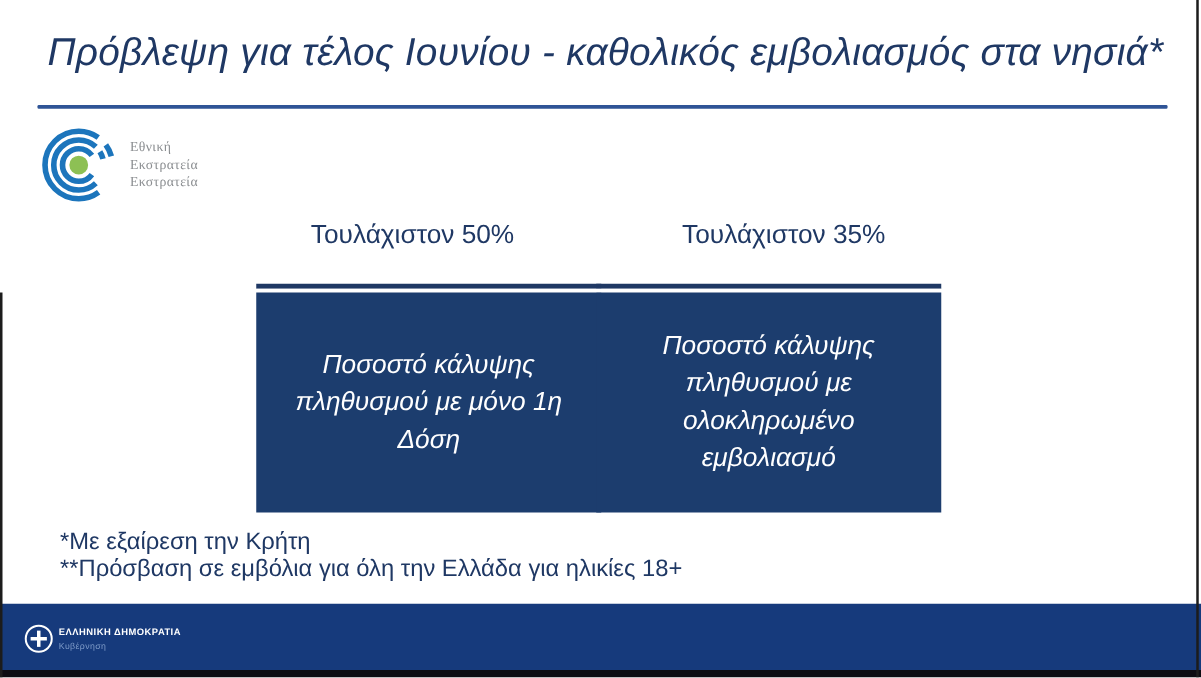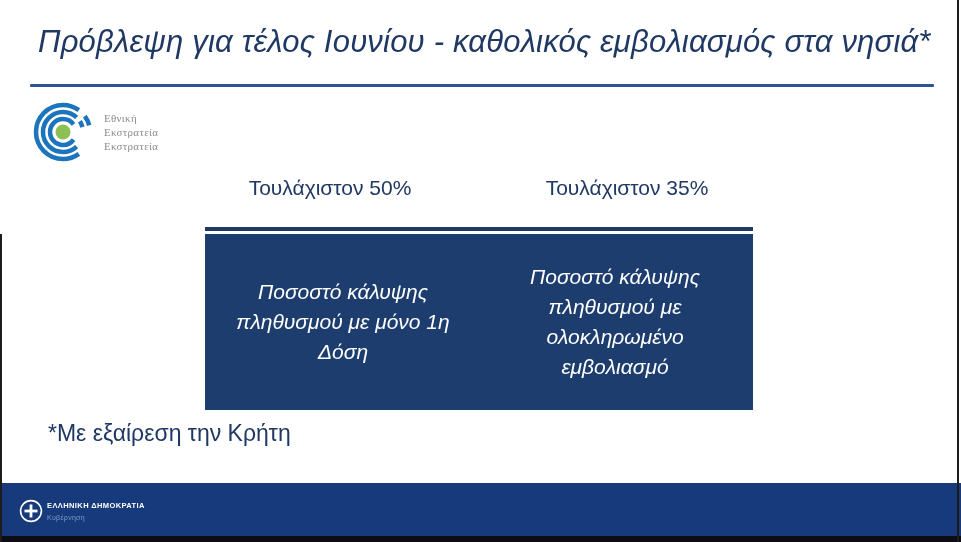--- a/index.html
+++ b/index.html
@@ -38,21 +38,21 @@
   .box-wrap.b2{left:477px;}
   .box-topbar{height:4px;background:#1F3864;}
   .box-gap{height:3px;background:#ffffff;}
   .info-box{
     height:176px;background:#1C3D6E;
     display:flex;align-items:center;justify-content:center;
     text-align:center;padding:0 20px;box-sizing:border-box;
     color:#ffffff;font-size:21px;font-style:italic;line-height:30px;
   }
 
-  .footnotes{left:48px;top:423px;color:#1F3864;font-size:23px;line-height:21px;}
+  .footnotes{left:48px;top:423px;color:#1F3864;font-size:19px;line-height:21px;}
   .footnotes div{margin-bottom:1px;}
 
   .footer-bar{left:0;top:483px;width:961px;height:56px;background:#163A7C;padding-left:39px;}
   .gov-emblem{position:absolute;left:19px;top:16px;width:24px;height:24px;}
   .footer-text{position:absolute;left:47px;top:18px;}
   .footer-org{font-size:7.5px;font-weight:bold;color:#ffffff;letter-spacing:.4px;}
   .footer-sub{font-size:7px;color:#7F9CC9;margin-top:4px;letter-spacing:.3px;}
 
   .bottom-strip{left:0;top:536px;width:961px;height:6px;background:#0C0C12;z-index:5;}
   .edge-line{background:#1C1C1C;width:2px;z-index:6;}
@@ -95,20 +95,21 @@
 </div>
 
 <div class="abs box-wrap b2">
   <div class="box-topbar"></div>
   <div class="box-gap"></div>
   <div class="info-box">Ποσοστό κάλυψης πληθυσμού με ολοκληρωμένο εμβολιασμό</div>
 </div>
 
 <div class="abs footnotes">
   <div>*Με εξαίρεση την Κρήτη</div>
+  <div>**Πρόσβαση σε εμβόλια για όλη την Ελλάδα για ηλικίες 18+</div>
 </div>
 
 <div class="abs footer-bar">
   <div class="gov-emblem">
     <svg width="24" height="24" viewBox="0 0 24 24">
       <circle cx="12" cy="12" r="10.4" fill="none" stroke="#ffffff" stroke-width="1.6"></circle>
       <rect x="10.6" y="5.5" width="2.8" height="13" fill="#ffffff"></rect>
       <rect x="5.5" y="10.6" width="13" height="2.8" fill="#ffffff"></rect>
     </svg>
   </div>

